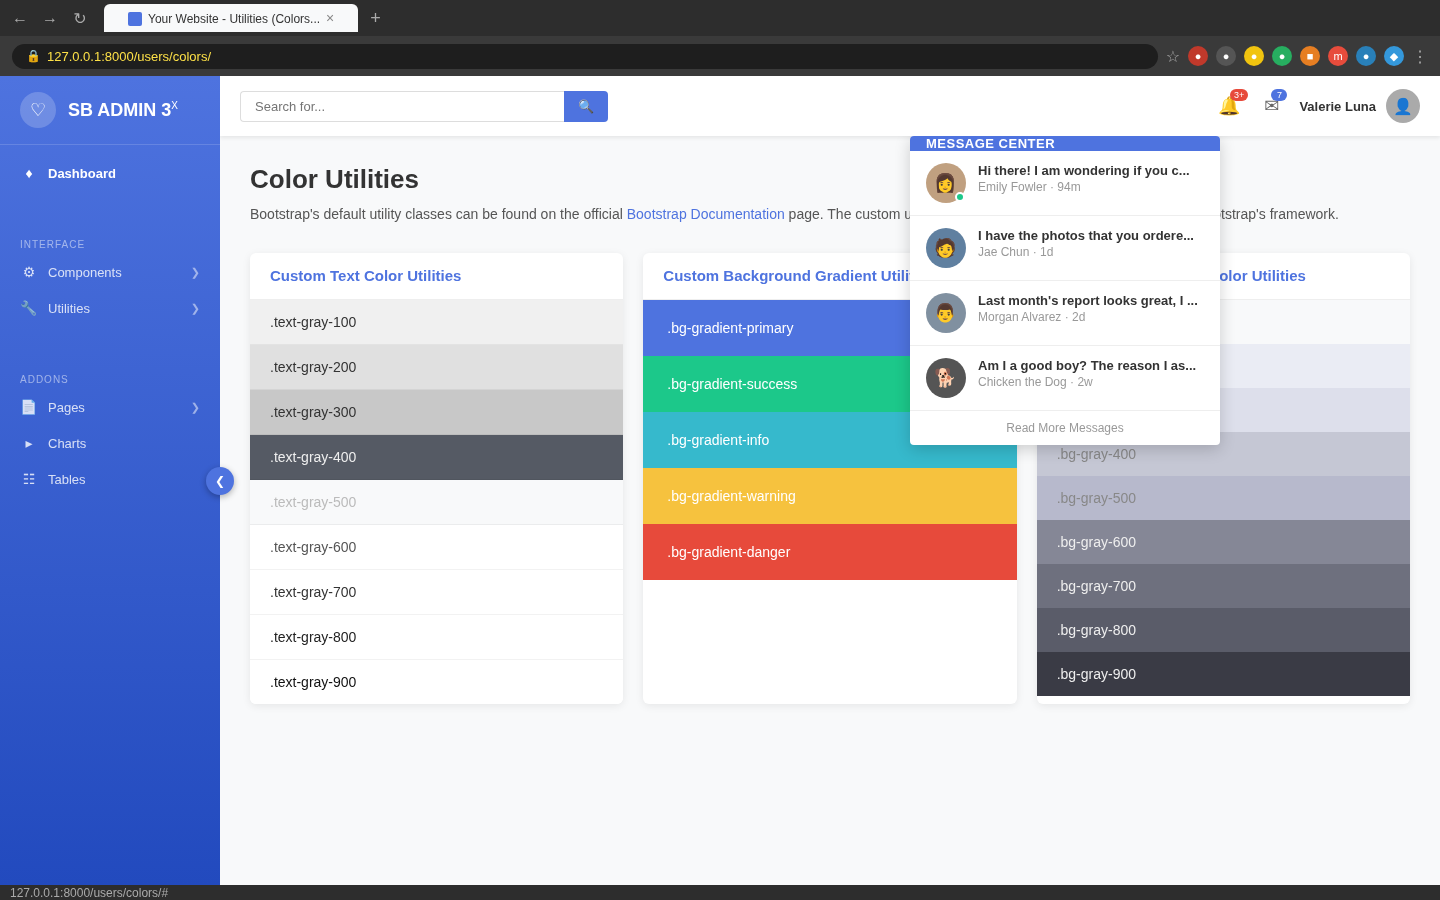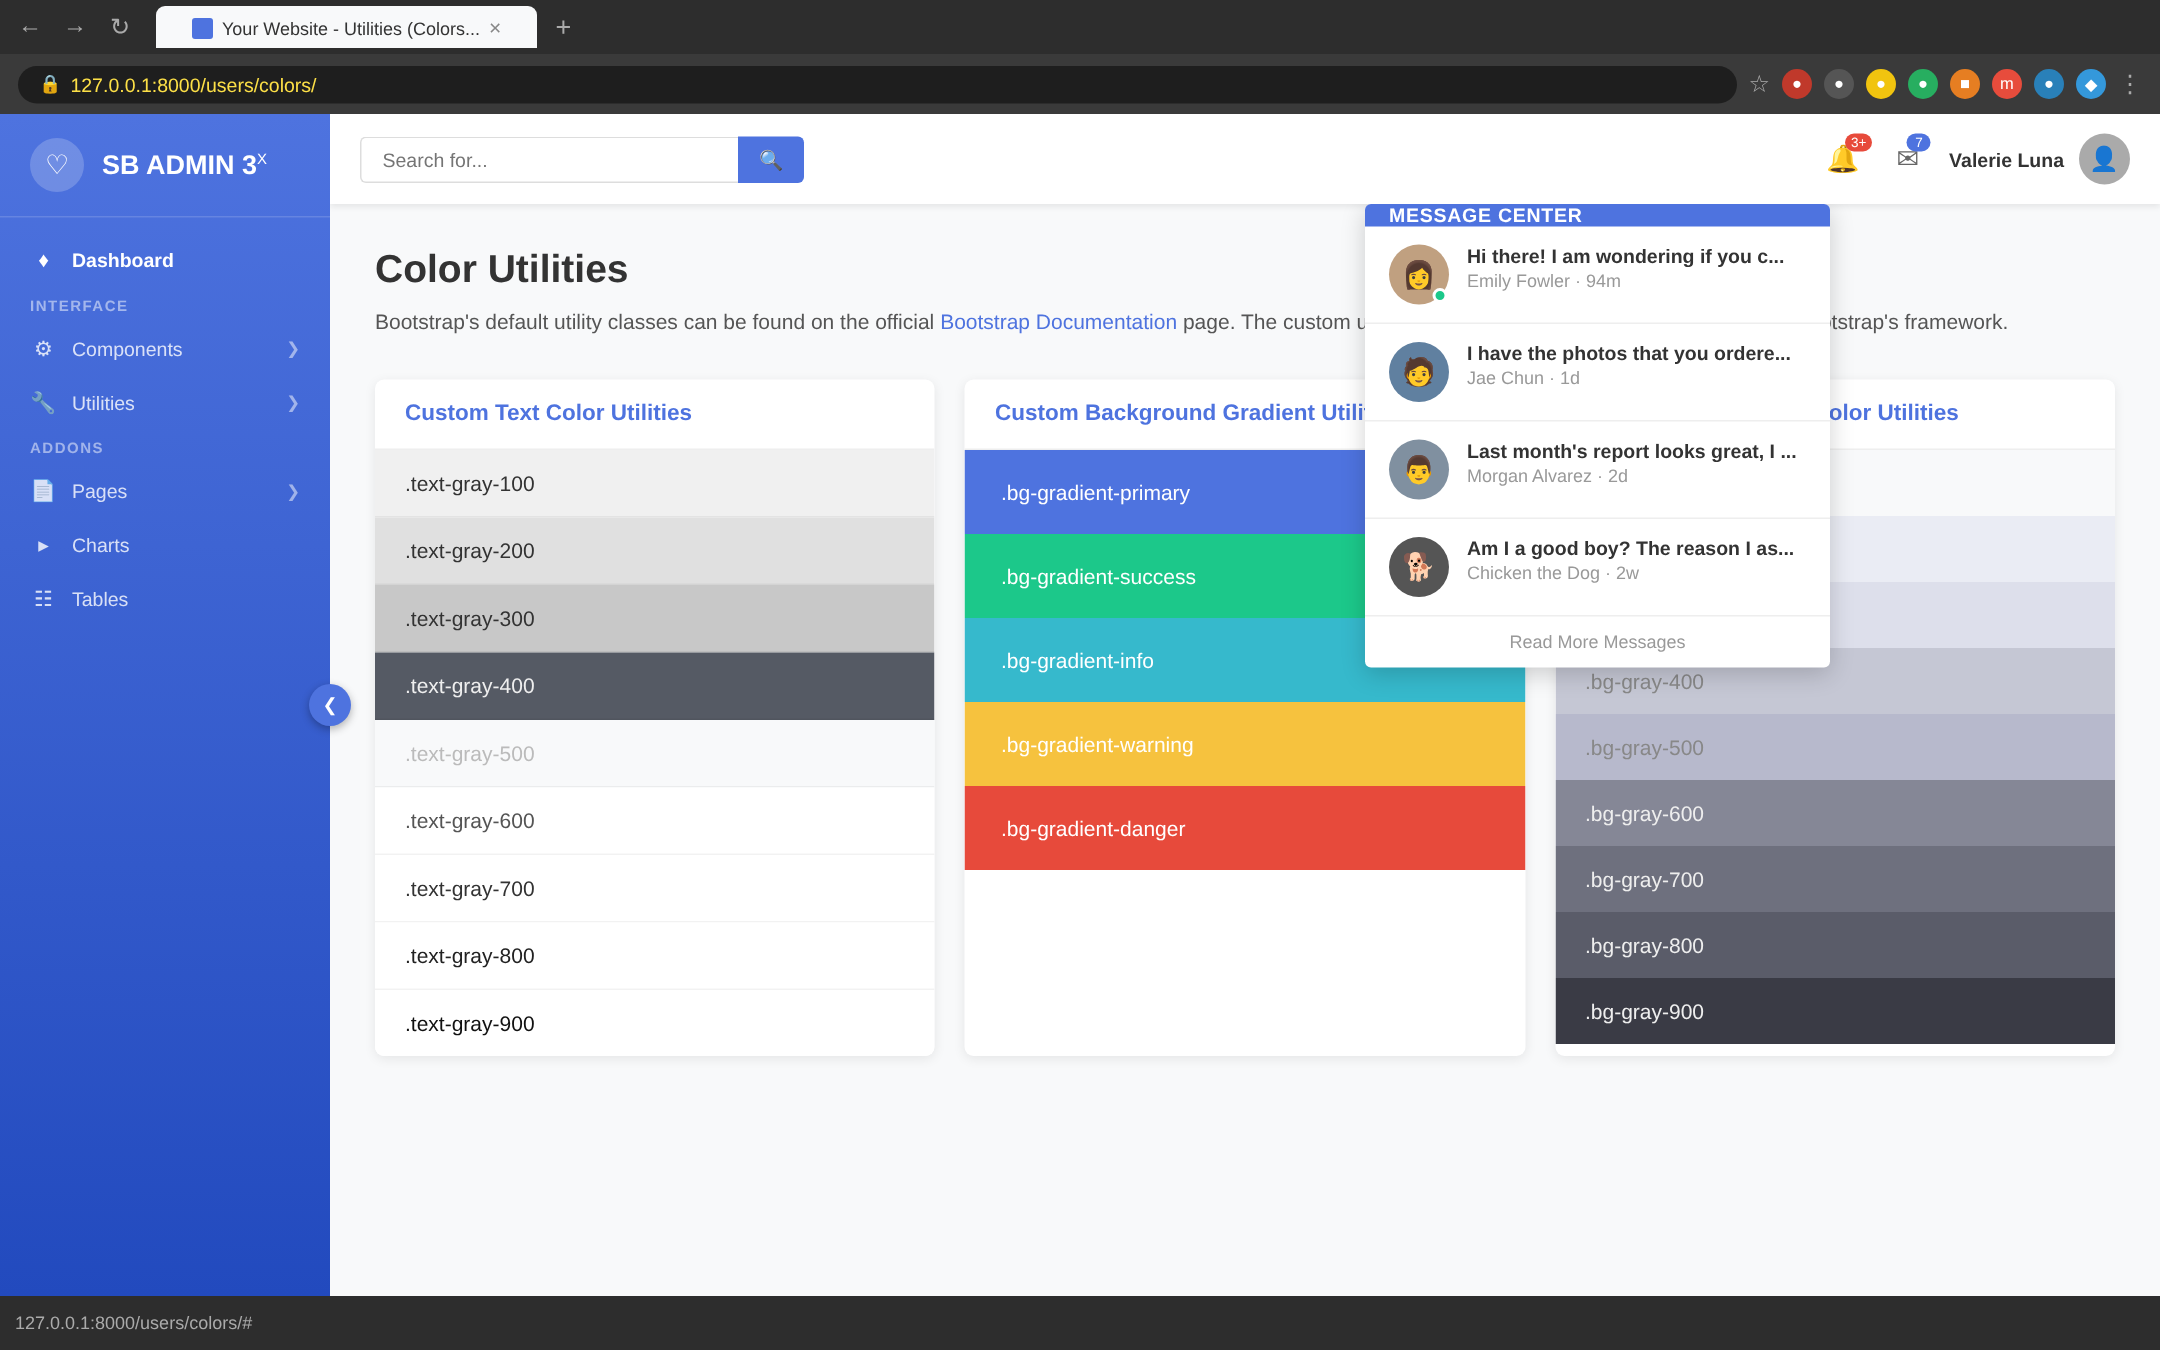--- a/index.html
+++ b/index.html
@@ -93,24 +93,25 @@
     .brand-name {
       font-size: 18px;
       font-weight: 800;
       color: white;
     }
     .brand-name sup { font-size: 10px; font-weight: 400; }
     .sidebar-nav { padding: 10px 0; flex: 1; }
     .nav-section-label {
       padding: 8px 20px 4px;
       font-size: 10px;
-      font-weight: 700;
+      font-weight: 400;
       text-transform: uppercase;
       color: rgba(255,255,255,0.5);
       letter-spacing: 1px;
+      margin-top: 40px;
     }
     .nav-item {
       display: flex;
       align-items: center;
       padding: 10px 20px;
       color: rgba(255,255,255,0.8);
       font-size: 13px;
       cursor: pointer;
       text-decoration: none;
       transition: background 0.2s;
@@ -157,21 +158,21 @@
       display: flex;
       gap: 0;
       flex: 0 0 340px;
     }
     .search-input {
       border: 1px solid #ddd;
       border-right: none;
       border-radius: 4px 0 0 4px;
       padding: 7px 14px;
       font-size: 13px;
-      width: 252px;
+      width: 324px;
       outline: none;
       color: #888;
     }
     .search-btn {
       background: #4e73df;
       color: white;
       border: none;
       border-radius: 0 4px 4px 0;
       padding: 7px 14px;
       cursor: pointer;
@@ -312,21 +313,21 @@
       color: #999;
       cursor: pointer;
     }
 
     
     .status-bar {
       background: #2d2d2d;
       color: #aaa;
       font-size: 12px;
       padding: 2px 10px;
-      height: 36px;
+      height: 15px;
       display: flex;
       align-items: center;
     }
   </style>
 </head>
 <body>
 
 <div class="browser-chrome">
   <div class="nav-controls">
     <span class="nav-btn">←</span>

